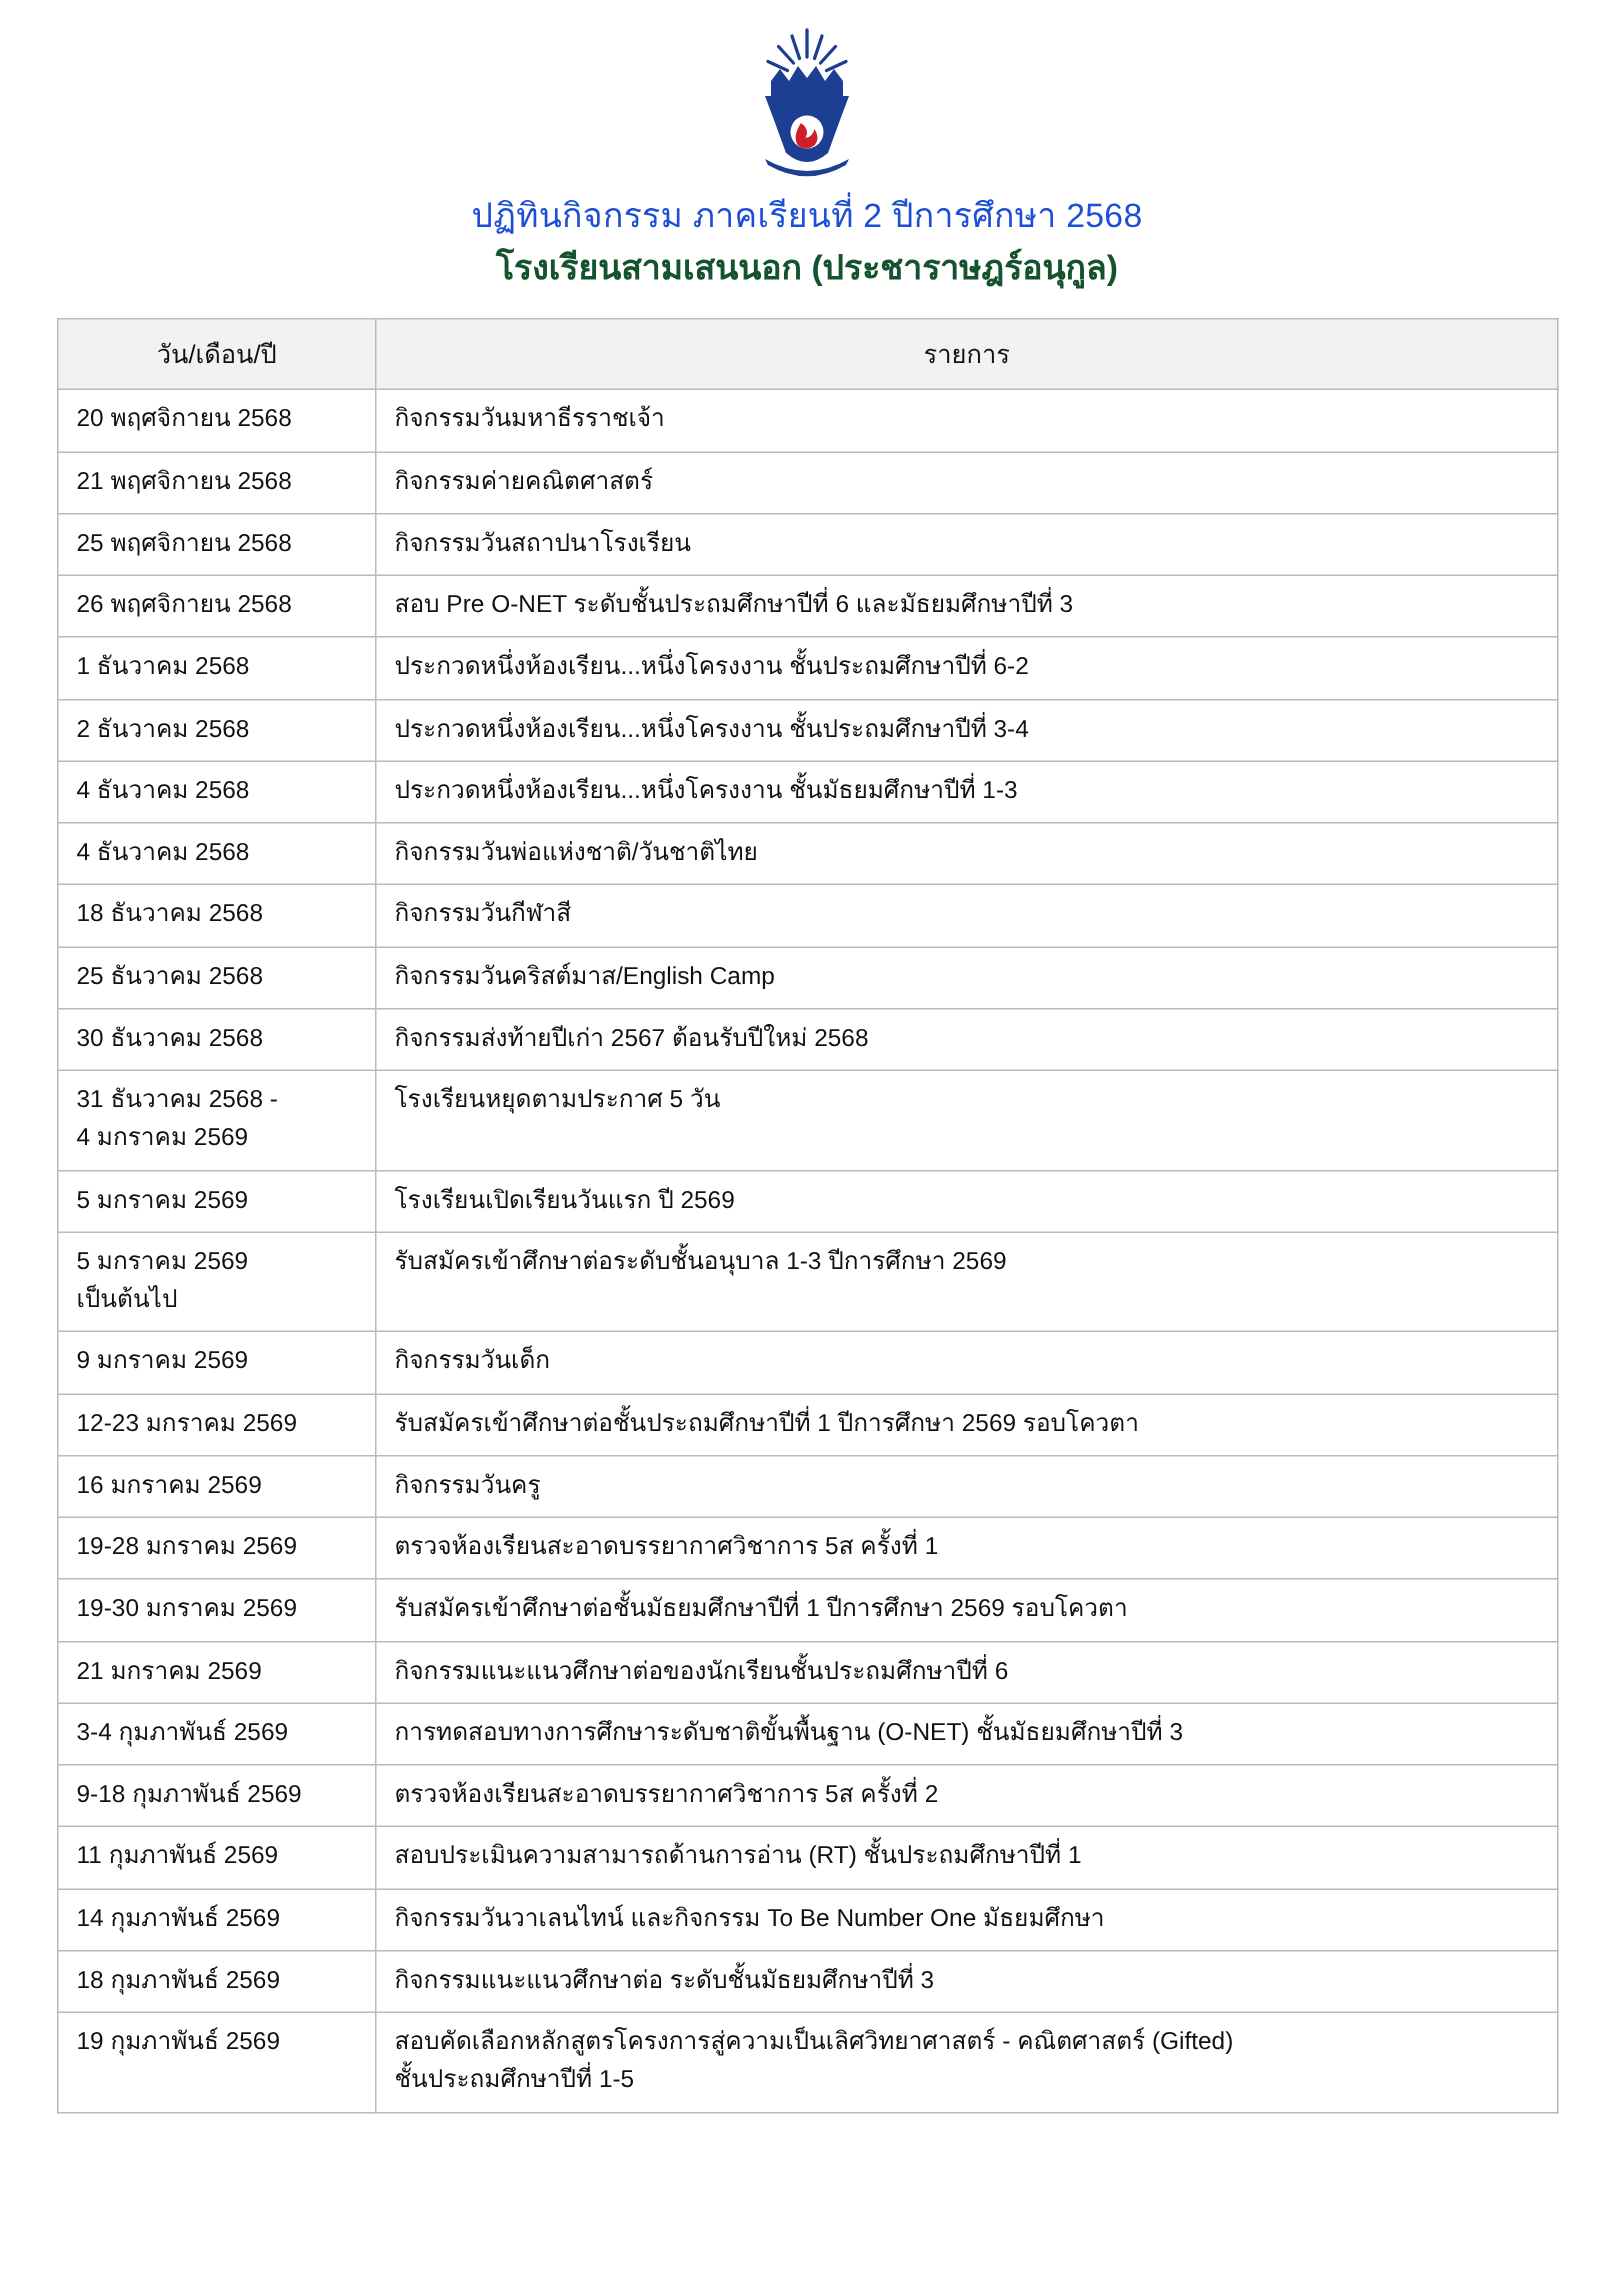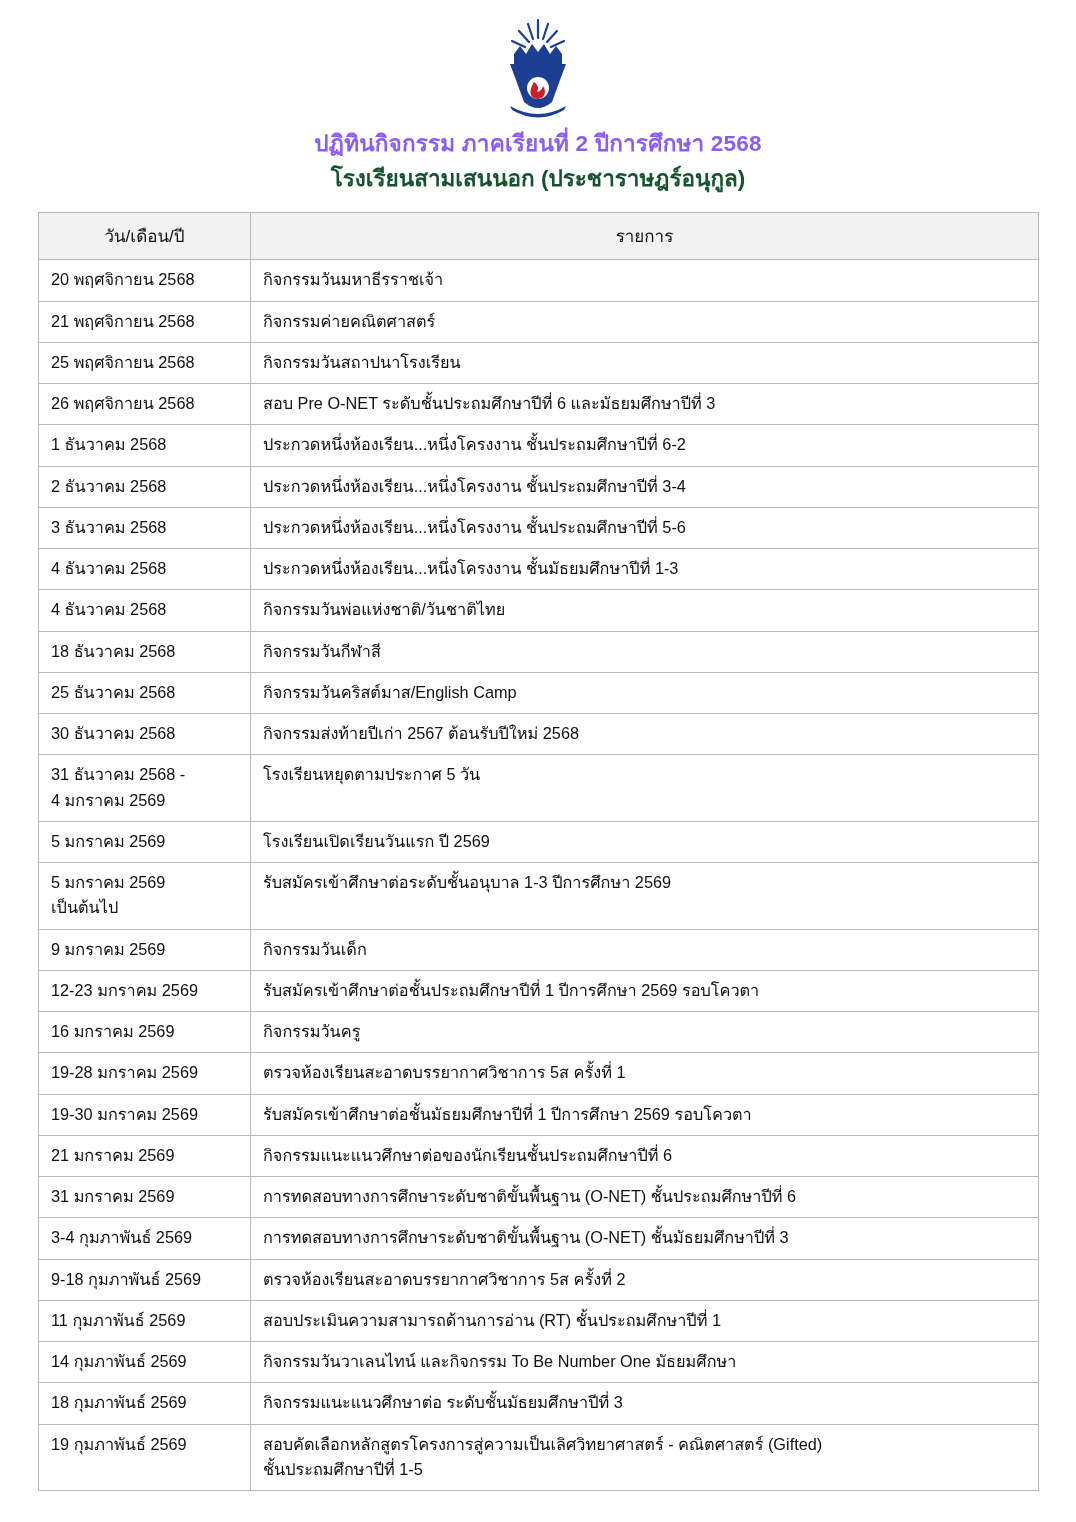--- a/index.html
+++ b/index.html
@@ -31,23 +31,23 @@
     width: 96px;
     height: 104px;
     position: relative;
   }
   .titles {
     text-align: center;
     margin-top: 2px;
   }
   .title-main {
     font-size: 22.5px;
-    font-weight: 700;
+    font-weight: 400;
     letter-spacing: 0.2px;
-    color: #8b5cf6;
+    color: #1d4ed8;
     line-height: 1.45;
   }
   .title-sub {
     font-size: 22.5px;
     font-weight: 700;
     color: #14532d;
     line-height: 1.45;
     margin-top: 2px;
   }
   table.calendar {
@@ -144,24 +144,20 @@
         </tr>
         <tr>
           <td class="date">1 ธันวาคม 2568</td>
           <td class="item">ประกวดหนึ่งห้องเรียน...หนึ่งโครงงาน ชั้นประถมศึกษาปีที่ 6-2</td>
         </tr>
         <tr>
           <td class="date">2 ธันวาคม 2568</td>
           <td class="item">ประกวดหนึ่งห้องเรียน...หนึ่งโครงงาน ชั้นประถมศึกษาปีที่ 3-4</td>
         </tr>
         <tr>
-          <td class="date">3 ธันวาคม 2568</td>
-          <td class="item">ประกวดหนึ่งห้องเรียน...หนึ่งโครงงาน ชั้นประถมศึกษาปีที่ 5-6</td>
-        </tr>
-        <tr>
           <td class="date">4 ธันวาคม 2568</td>
           <td class="item">ประกวดหนึ่งห้องเรียน...หนึ่งโครงงาน ชั้นมัธยมศึกษาปีที่ 1-3</td>
         </tr>
         <tr>
           <td class="date">4 ธันวาคม 2568</td>
           <td class="item">กิจกรรมวันพ่อแห่งชาติ/วันชาติไทย</td>
         </tr>
         <tr>
           <td class="date">18 ธันวาคม 2568</td>
           <td class="item">กิจกรรมวันกีฬาสี</td>
@@ -206,24 +202,20 @@
         </tr>
         <tr>
           <td class="date">19-30 มกราคม 2569</td>
           <td class="item">รับสมัครเข้าศึกษาต่อชั้นมัธยมศึกษาปีที่ 1 ปีการศึกษา 2569 รอบโควตา</td>
         </tr>
         <tr>
           <td class="date">21 มกราคม 2569</td>
           <td class="item">กิจกรรมแนะแนวศึกษาต่อของนักเรียนชั้นประถมศึกษาปีที่ 6</td>
         </tr>
         <tr>
-          <td class="date">31 มกราคม 2569</td>
-          <td class="item">การทดสอบทางการศึกษาระดับชาติขั้นพื้นฐาน (O-NET) ชั้นประถมศึกษาปีที่ 6</td>
-        </tr>
-        <tr>
           <td class="date">3-4 กุมภาพันธ์ 2569</td>
           <td class="item">การทดสอบทางการศึกษาระดับชาติขั้นพื้นฐาน (O-NET) ชั้นมัธยมศึกษาปีที่ 3</td>
         </tr>
         <tr>
           <td class="date">9-18 กุมภาพันธ์ 2569</td>
           <td class="item">ตรวจห้องเรียนสะอาดบรรยากาศวิชาการ 5ส ครั้งที่ 2</td>
         </tr>
         <tr>
           <td class="date">11 กุมภาพันธ์ 2569</td>
           <td class="item">สอบประเมินความสามารถด้านการอ่าน (RT) ชั้นประถมศึกษาปีที่ 1</td>

